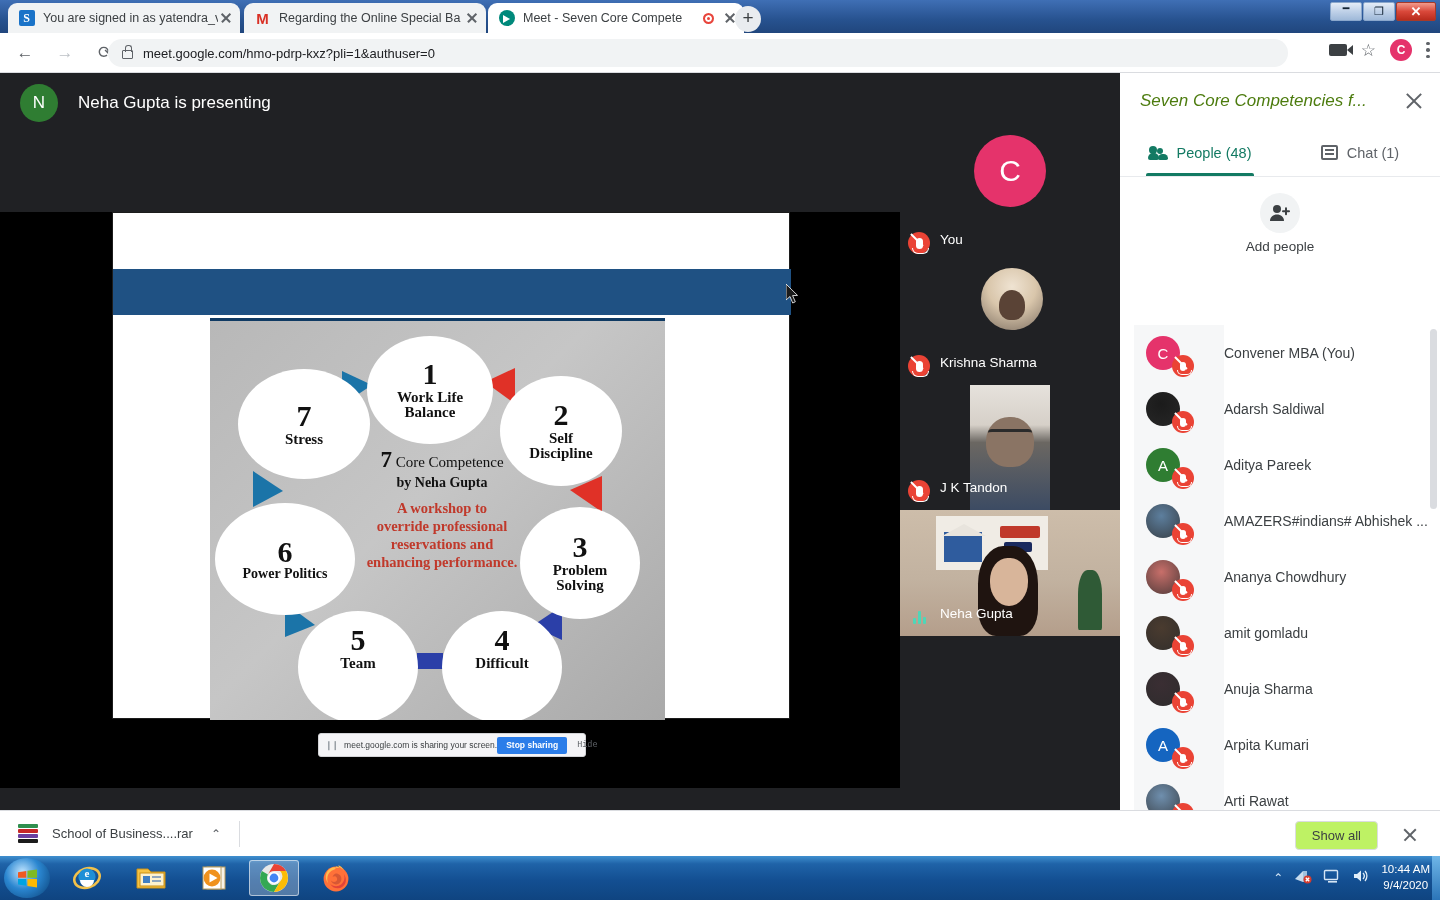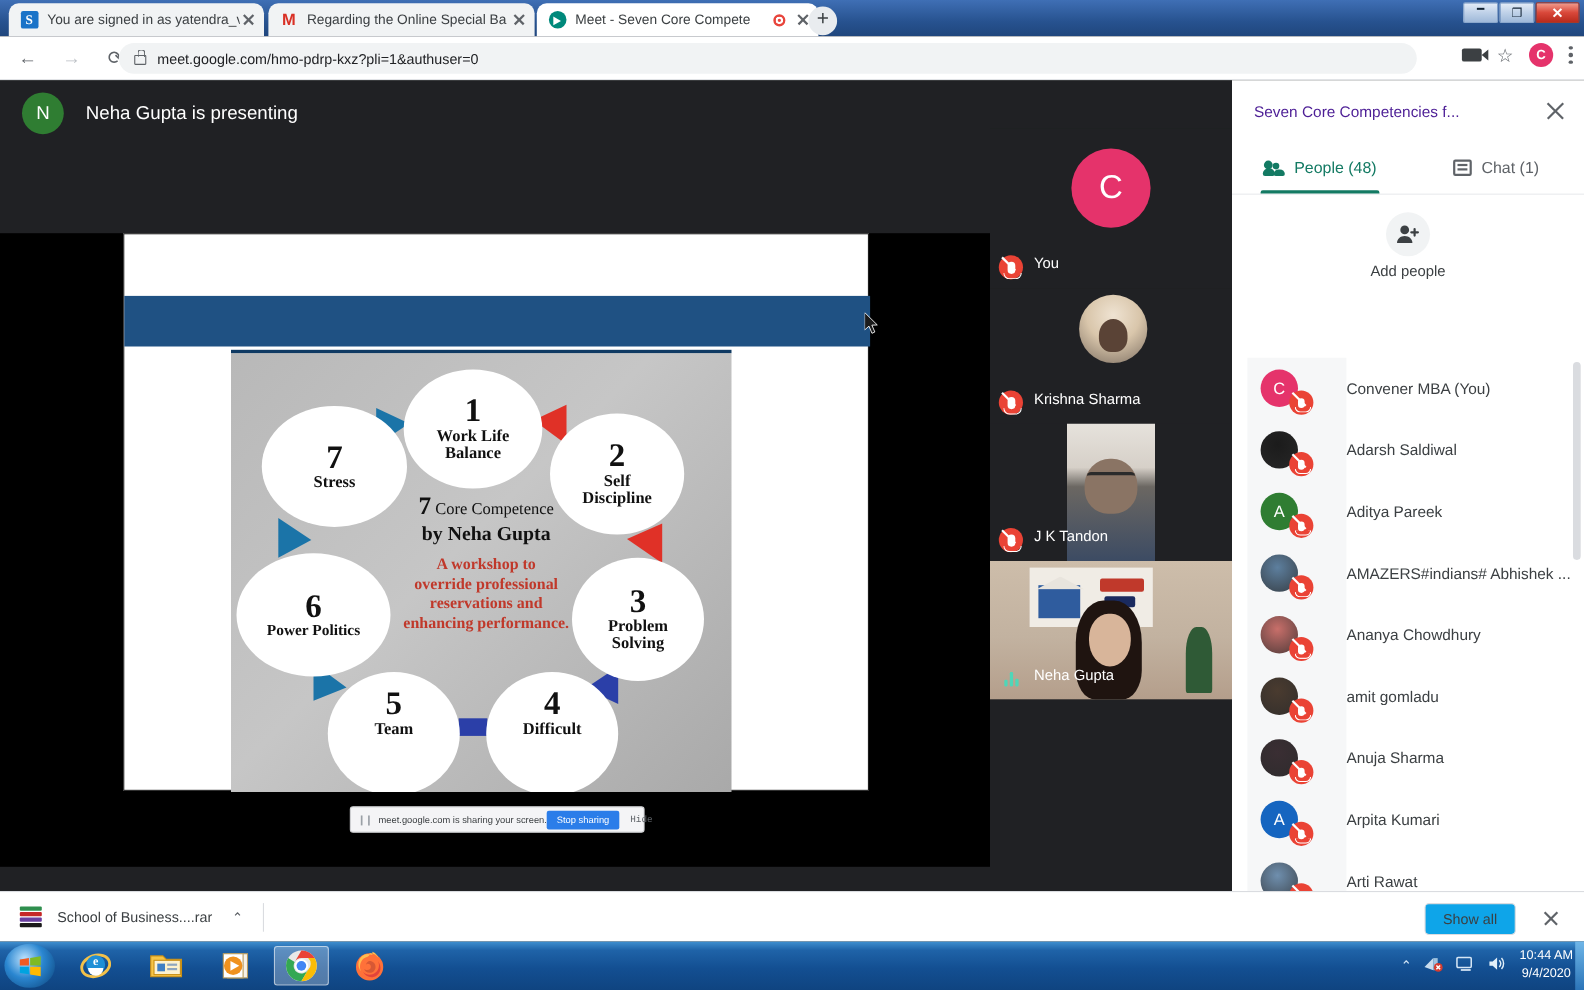--- a/index.html
+++ b/index.html
@@ -92,29 +92,29 @@
     display:flex; flex-direction:column; align-items:center; justify-content:center;
     font-family:"Liberation Serif", serif; color:#111; text-align:center; line-height:1.02; }
   .bub-num { font-size:30px; font-weight:bold; }
   .bub-lbl { font-size:15px; font-weight:bold; }
   .bub-lbl.sm { font-size:14px; }
   .wedge { position:absolute; width:0; height:0; }
   .center-txt { position:absolute; left:112px; top:126px; width:240px; text-align:center;
     font-family:"Liberation Serif", serif; }
   .ct-line1 { font-size:15px; font-weight:normal; color:#111; }
   .ct-line1 b { font-size:23px; }
-  .ct-line2 { font-size:18px; font-weight:bold; color:#111; margin-top:2px; }
+  .ct-line2 { font-size:14px; font-weight:bold; color:#111; margin-top:2px; }
   .ct-red { font-size:14.5px; font-weight:bold; color:#c0392b; margin-top:8px; line-height:1.25; }
 
   .sharebar { position:absolute; left:318px; top:661px; width:268px; height:24px;
     background:#f4f4f6; border:1px solid #d2d3d6; border-radius:3px;
     display:flex; align-items:center; padding:0 6px; box-shadow:0 1px 3px rgba(0,0,0,.25); }
   .sb-pause { font-size:9px; color:#9aa0a6; margin-right:6px; letter-spacing:-1px; }
   .sb-text { font-size:8.5px; color:#3c4043; flex:1 1 auto; white-space:nowrap; }
-  .sb-stop { background:#2b7de9; color:#fff; font-size:8.5px; font-weight:normal;
+  .sb-stop { background:#2b7de9; color:#fff; font-size:8.5px; font-weight:bold;
     padding:3.5px 9px; border-radius:2px; white-space:nowrap; }
   .sb-hide { font-size:8.5px; color:#5f6368; margin-left:10px; margin-right:3px;font-family:Liberation Mono, monospace; }
 
   .cursor { position:absolute; left:786px; top:211px; width:0; height:0; }
   .cursor svg { display:block; }
 
   
   .vstrip { position:absolute; left:900px; top:44px; width:220px; height:693px; background:#202124; }
   .vtile { position:relative; width:220px; overflow:hidden; }
   .vtile .vlabel { position:absolute; left:8px; bottom:8px; display:flex; gap:10px; }
@@ -128,21 +128,21 @@
   .mic-slash { position:absolute; left:3px; top:1px; width:17px; height:1.8px; background:#fff;
     transform:rotate(45deg); transform-origin:left center;}
   .eqbars { display:flex; align-items:flex-end; gap:2px; height:14px; }
   .eqbars i { width:3px; background:#4fd6b8; display:block; border-radius:1px; }
   .av-circle { border-radius:50%; display:flex; align-items:center; justify-content:center;
     color:#fff; font-family:"Liberation Sans",sans-serif; }
 
   
   .panel { position:absolute; left:1120px; top:73px; width:320px; height:737px; background:#fff; }
   .panel-hd { height:56px; display:flex; align-items:center; padding:0 14px 0 20px; }
-  .panel-title { font-size:14px; color:#4c1d95; flex:1 1 auto; white-space:nowrap; overflow:hidden; }
+  .panel-title { font-size:17px; color:#4d7c0f; flex:1 1 auto; white-space:nowrap; overflow:hidden;font-style:italic; }
   .panel-x { width:24px; height:24px; position:relative; }
   .panel-x:before, .panel-x:after { content:""; position:absolute; left:2px; top:11px;
     width:20px; height:1.8px; background:#5f6368; }
   .panel-x:before { transform:rotate(45deg); } .panel-x:after { transform:rotate(-45deg); }
 
   .tabs { display:flex; height:48px; border-bottom:1px solid #e8eaed; }
   .ptab { flex:1 1 50%; display:flex; align-items:center; justify-content:center; gap:9px;
     font-size:14.5px; color:#5f6368; position:relative; }
   .ptab.sel { color:#137a63; }
   .ptab.sel:after { content:""; position:absolute; left:26px; right:26px; bottom:0;
@@ -175,21 +175,21 @@
   
   .dlbar { position:absolute; left:0; top:810px; width:1440px; height:46px; background:#fff;
     border-top:1px solid #dadce0; display:flex; align-items:center; }
   .dlitem { display:flex; align-items:center; padding-left:18px; height:46px; }
   .rar-ico { width:22px; height:20px; position:relative; margin-right:12px; }
   .rar-ico i { position:absolute; left:0; width:20px; height:4px; display:block; border-radius:1px; }
   .dl-name { font-size:13px; color:#3c4043; }
   .dl-caret { margin-left:18px; font-size:12px; color:#5f6368; }
   .dl-sep { width:1px; height:26px; background:#dadce0; margin-left:18px; }
   .showall { position:absolute; right:62px; top:10px; padding:6px 16px; border:1px solid #dadce0;
-    border-radius:4px; font-size:13px; color:#3c4043; background:#0ea5e9; }
+    border-radius:4px; font-size:13px; color:#3c4043; background:#bef264; }
   .dl-x { position:absolute; right:22px; top:16px; width:16px; height:16px; }
   .dl-x:before, .dl-x:after { content:""; position:absolute; left:0; top:7px; width:16px;
     height:1.6px; background:#5f6368; }
   .dl-x:before{transform:rotate(45deg);} .dl-x:after{transform:rotate(-45deg);}
 
   
   .taskbar { position:absolute; left:0; top:856px; width:1440px; height:44px;
     background: linear-gradient(180deg,#3f8fcf 0%,#1f63a8 18%,#134f92 55%,#0f4480 100%); }
   .tb-start { position:absolute; left:4px; top:2px; width:46px; height:40px; border-radius:50%;
     background: radial-gradient(circle at 40% 35%, #bfe4ff 0%, #2a86d0 45%, #0a3f75 100%);

